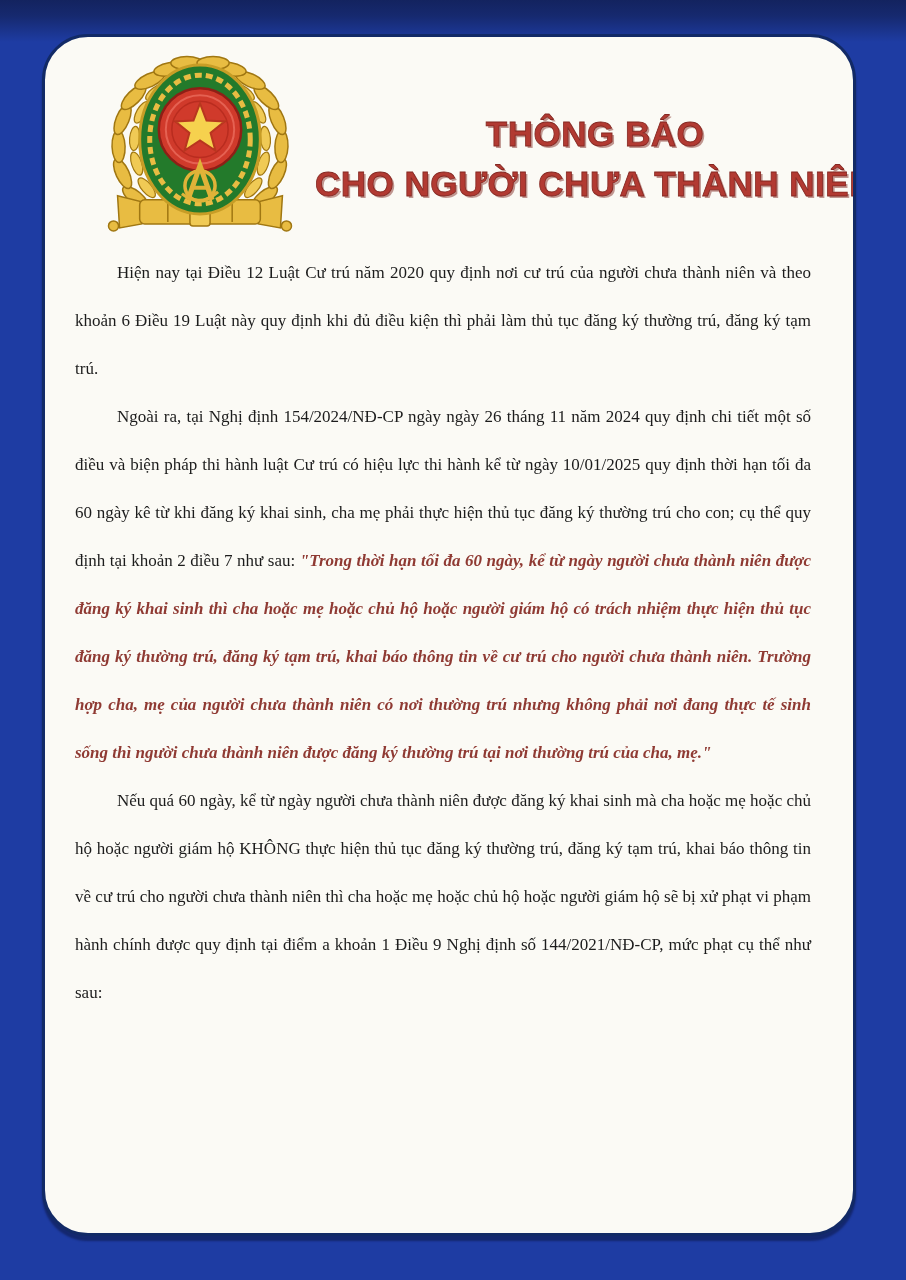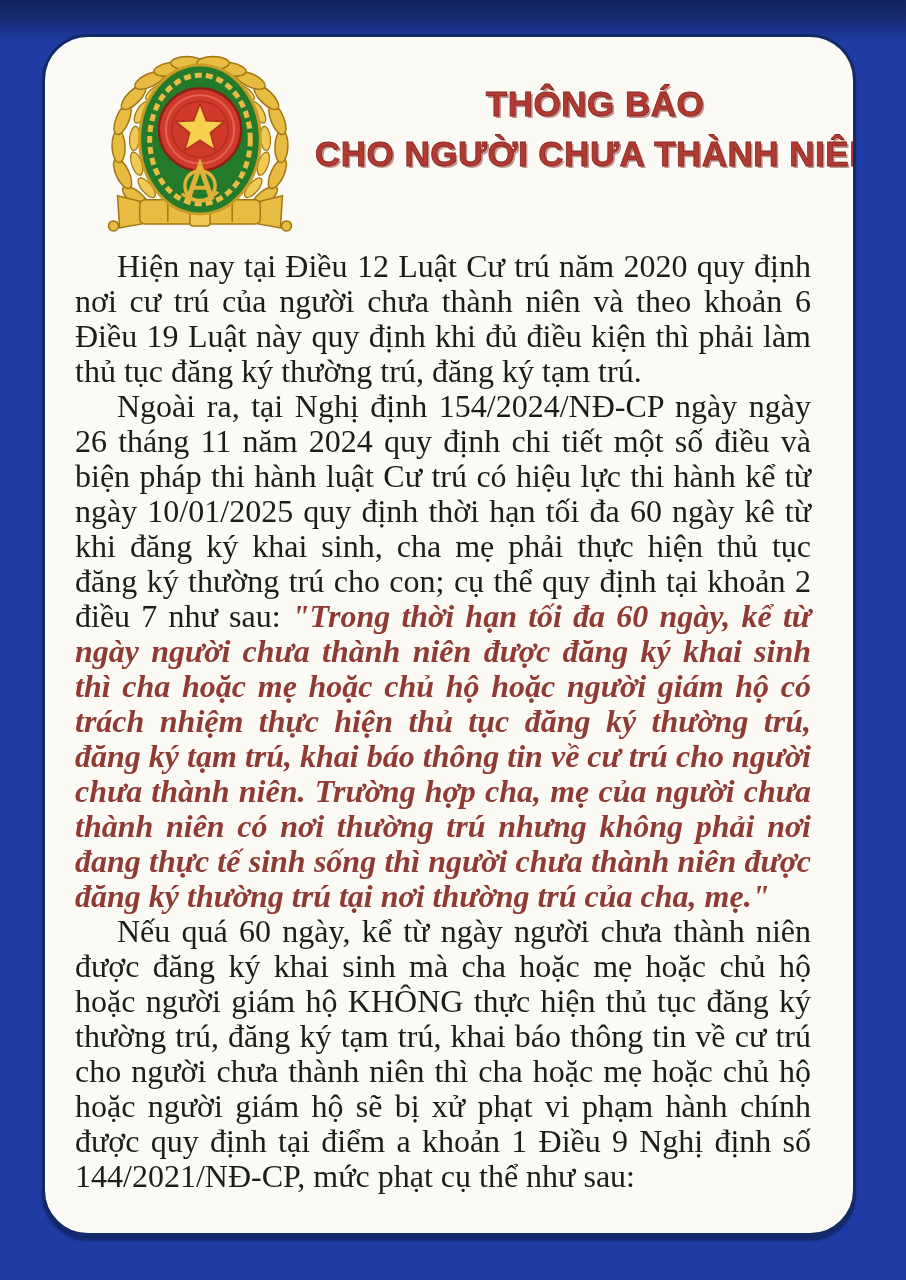--- a/index.html
+++ b/index.html
@@ -16,42 +16,42 @@
     width: 814px; height: 1202px;
     background: #fbfaf5;
     border: 3px solid #122a66;
     border-radius: 46px;
     box-shadow: 0 5px 2px rgba(8,16,48,0.45);
     box-sizing: border-box;
     overflow: hidden;
   }
   .header {
     display: flex;
-    align-items: flex-start;
+    align-items: center;
     padding: 12px 20px 0 44px;
   }
   .emblem-wrap { width: 222px; flex: 0 0 auto; }
   .title-block {
     flex: 1;
     text-align: center;
     padding: 30px 16px 0 4px;
     font-family: "Liberation Sans", "DejaVu Sans", sans-serif;
     font-weight: bold;
     font-size: 35px;
     line-height: 50px;
     letter-spacing: 0.5px;
     color: var(--title-color, #b23a32);
     -webkit-text-stroke: 0.8px #842721;
     text-shadow: 2px 2px 0 rgba(120,28,22,0.45);
   }
   .title-line { display: block; white-space: nowrap; }
   .doc-body {
     padding: 10px 42px 0 30px;
-    font-size: 32px;
-    line-height: 35px;
+    font-size: 17px;
+    line-height: 48px;
     text-align: justify;
     color: var(--text-color, #1c1c1c);
   }
   .doc-paragraph { margin: 0; text-indent: 42px; }
   .seg-normal { }
   .seg-red_bold_italic {
     color: var(--quote-color, #8f3a33);
     font-style: italic;
     font-weight: bold;
   }

